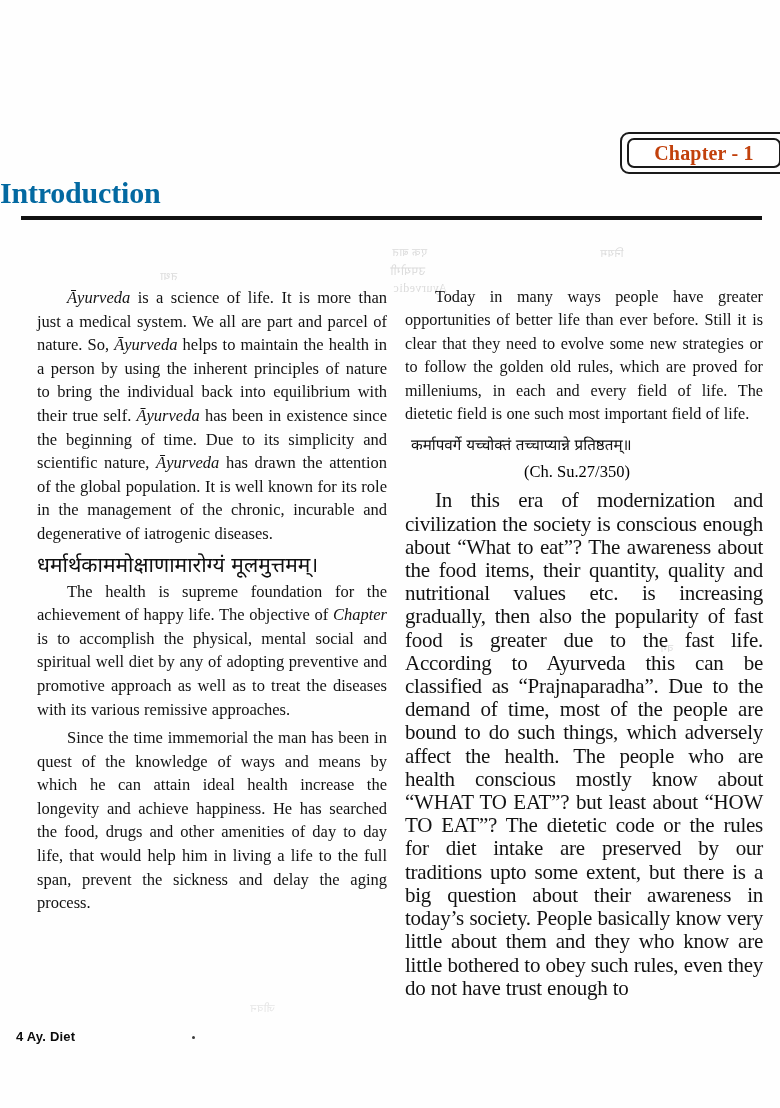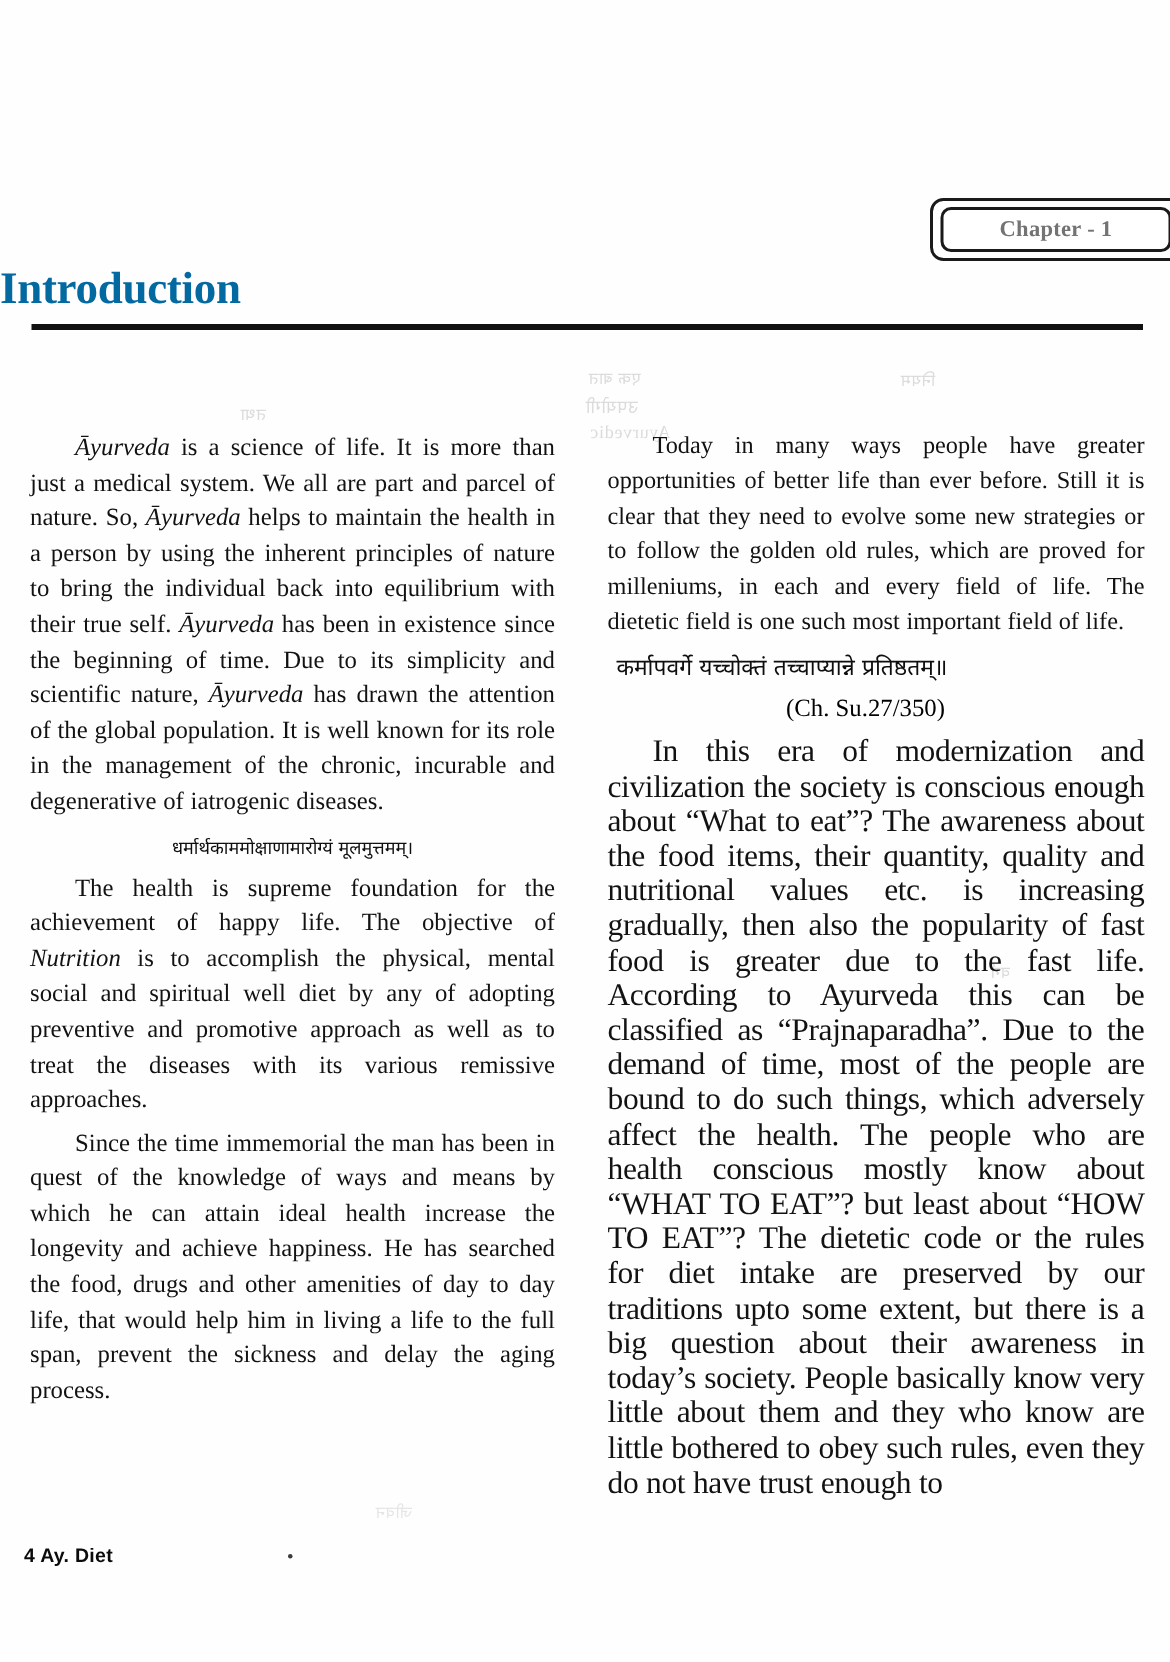--- a/index.html
+++ b/index.html
@@ -63,23 +63,23 @@
     border: 2px solid #1a1a1a;
     border-radius: 7px;
     box-sizing: border-box;
     display: flex;
     align-items: center;
     justify-content: center;
     background: #fff;
   }
   #chapter-badge .label {
     font-weight: bold;
-    font-size: 15px;
+    font-size: 20px;
     letter-spacing: .2px;
-    color: #737373;
+    color: #c2410c;
     white-space: nowrap;
   }
 
   
   #page-title {
     position: absolute;
     left: 0;
     top: 176px;
     width: 492px;
     text-align: left;
@@ -104,21 +104,21 @@
     left: 0;
     top: 286px;
     width: 780px;
     height: 730px;
   }
   .col {
     position: absolute;
     top: 0;
     width: 350px;
   }
-  #col-left  { left: 20px;  }
+  #col-left  { left: 37px;  }
   #col-right { left: 405px; width: 358px; }
 
   p.para {
     margin: 0 0 0 0;
     text-indent: 30px;
     text-align: justify;
     font-size: 16.5px;
     line-height: 23.6px;
     color: #121212;
     word-spacing: .4px;
@@ -144,23 +144,22 @@
     line-height: 24px;
     color: #090909;
     letter-spacing: -0.1px;
     white-space: nowrap;
   }
 
   
   .verse {
     margin: 7px 0 2px 0;
     font-family: "DejaVu Sans", sans-serif;
-    font-size: 12px;
+    font-size: 21px;
     line-height: 25px;
-    text-align: center;
     color: #0e0e0e;
   }
   .verse .vline { display: block; white-space: nowrap; }
   #col-right .verse { text-align: left; padding-left: 6px; font-size: 15.2px; }
 
   .citation {
     margin: 0 12px 6px 0;
     text-align: center;
     font-size: 16.5px;
     line-height: 23px;
@@ -216,21 +215,21 @@
   <div id="columns">
 
     <div class="col" id="col-left">
 
       <p class="para"><span class="it">Āyurveda</span><span> is a science of life. It is more than just a medical system. We all are part and parcel of nature. So, </span><span class="it">Āyurveda</span><span> helps to maintain the health in a person by using the inherent principles of nature to bring the individual back into equilibrium with their true self. </span><span class="it">Āyurveda</span><span> has been in existence since the beginning of time. Due to its simplicity and scientific nature, </span><span class="it">Āyurveda</span><span> has drawn the attention of the global population. It is well known for its role in the management of the chronic, incurable and degenerative of iatrogenic diseases.</span></p>
 
       <div class="verse">
         <span class="vline">धर्मार्थकाममोक्षाणामारोग्यं मूलमुत्तमम्।</span>
       </div>
 
-      <p class="para"><span>The health is supreme foundation for the achievement of happy life. The objective of </span><span class="it">Nutrition</span><span> is to accomplish the physical, mental social and spiritual well diet by any of adopting preventive and promotive approach as well as to treat the diseases with its various remissive approaches.</span></p>
+      <p class="para"><span>The health is supreme foundation for the achievement of happy life. The objective of </span><span class="it">Chapter</span><span> is to accomplish the physical, mental social and spiritual well diet by any of adopting preventive and promotive approach as well as to treat the diseases with its various remissive approaches.</span></p>
 
       <div class="spacer-sm"></div>
 
       <p class="para">Since the time immemorial the man has been in quest of the knowledge of ways and means by which he can attain ideal health increase the longevity and achieve happiness. He has searched the food, drugs and other amenities of day to day life, that would help him in living a life to the full span, prevent the sickness and delay the aging process.</p>
     </div>
 
     <div class="col" id="col-right">
 
 
       <p class="para">Today in many ways people have greater opportunities of better life than ever before. Still it is clear that they need to evolve some new strategies or to follow the golden old rules, which are proved for milleniums, in each and every field of life. The dietetic field is one such most important field of life.</p>

